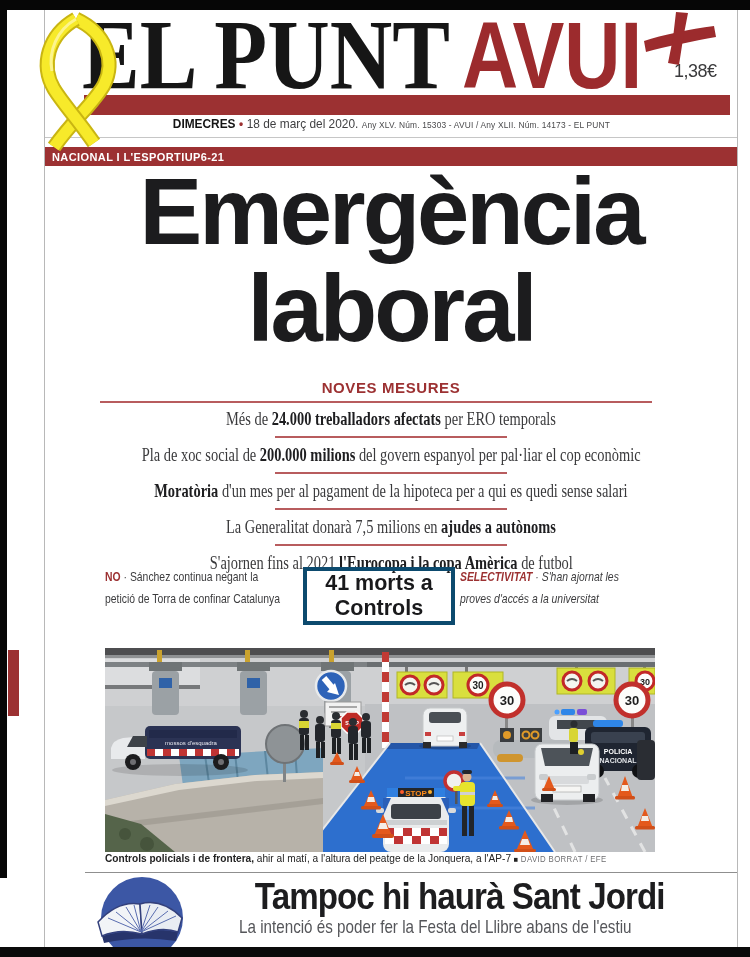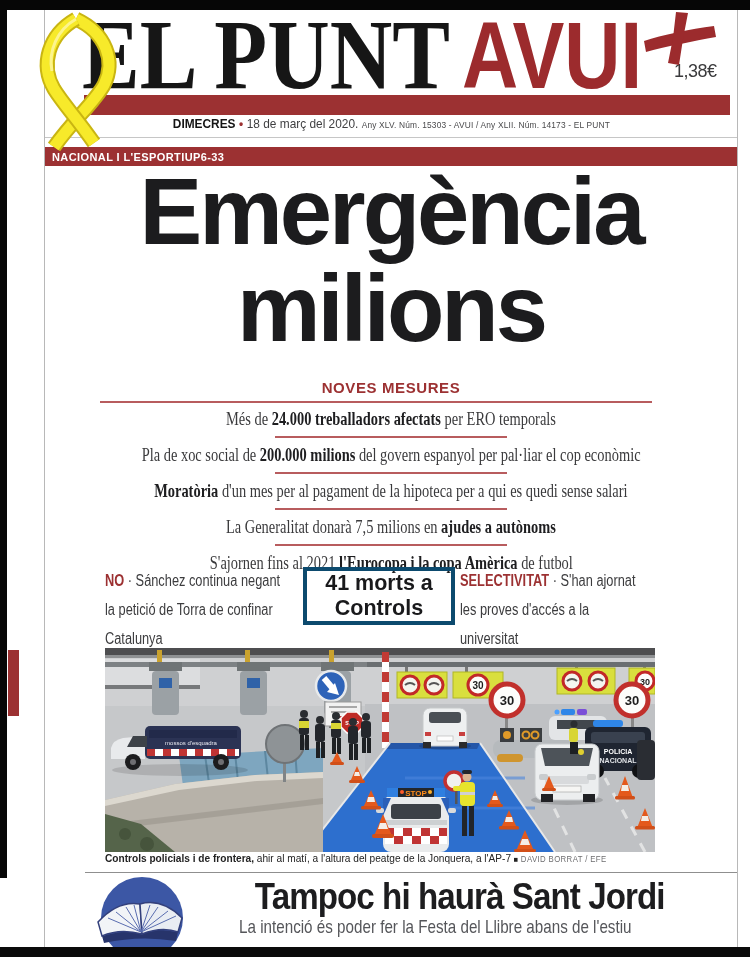--- a/index.html
+++ b/index.html
@@ -40,25 +40,25 @@
   .kicker { left:44px; top:379px; width:694px; text-align:center; font-size:15px; font-weight:bold; color:#9c3132; letter-spacing:.6px; }
   .rule-full { left:100px; top:401px; width:552px; height:2px; background:#b85c5e; }
   .measures { left:44px; top:407px; width:694px; display:flex; flex-direction:column; align-items:center;font-family:Liberation Serif, serif; }
   .m-line { white-space:nowrap; transform:scaleX(.74); transform-origin:center top;
             font-size:19.5px; line-height:23px; color:#3a3a3c; margin-bottom:3px; }
   .m-line b { color:#1e1e20; }
   .m-rule { width:232px; height:2px; background:#b85c5e; margin:3px auto 5px auto; }
 
   
   .cols { left:105px; top:566px; width:550px; display:flex; }
-  .col-txt { font-size:16px; line-height:29px; color:#3c3c3e; }
+  .col-txt { font-size:13px; line-height:22px; color:#3c3c3e; }
   .col-inner { width:232px; transform:scaleX(.8); transform-origin:left top; }
   .col-label { color:#9c3132; font-weight:bold; }
   .col-left { width:192px; }
-  .col-right { width:195px; }
+  .col-right { width:195px;font-style:italic; }
   .deaths-box { width:152px; height:58px; border:4px solid #0c4a6e; margin:1px 5px 0 6px;
                 display:flex; flex-direction:column; justify-content:center; align-items:center;
                 font-size:21.5px; line-height:25px; font-weight:bold; color:#19191b; }
 
   
   .photo { left:105px; top:648px; }
   .caption { left:105px; top:852px; width:596px; font-size:11px; color:#232323; white-space:nowrap; transform:scaleX(.92); transform-origin:left top; }
   .caption .cred { font-size:8.5px; color:#6e6e70; letter-spacing:.4px; }
   .caption .sq { font-size:8px; color:#222; }
   .sep-line { left:85px; top:872px; width:652px; height:1px; background:#8f8f8f; }
@@ -101,26 +101,26 @@
     <span class="dl-inner">
       <span class="dl-day">DIMECRES</span><span class="dl-dot">•</span><span class="dl-date">18 de març del 2020.</span>
       <span class="dl-issue">Any XLV. Núm. 15303 - AVUI / Any XLII. Núm. 14173 - EL PUNT</span>
     </span>
   </div>
 
   <div class="abs hairline"></div>
 
   <div class="abs secbar">
     <span>NACIONAL I L'ESPORTIU</span>
-    <span>P6-33</span>
+    <span>P6-21</span>
   </div>
 
   <div class="abs headline">
     <div>Emergència</div>
-    <div>milions</div>
+    <div>laboral</div>
   </div>
 
   <div class="abs kicker">NOVES MESURES</div>
   <div class="abs rule-full"></div>
 
   <div class="abs measures">
     <div class="m-line"><span>Més de </span><b>24.000 treballadors afectats</b><span> per ERO temporals</span></div>
     <div class="m-rule"></div>
     <div class="m-line"><span>Pla de xoc social de </span><b>200.000 milions</b><span> del govern espanyol per pal·liar el cop econòmic</span></div>
     <div class="m-rule"></div>

